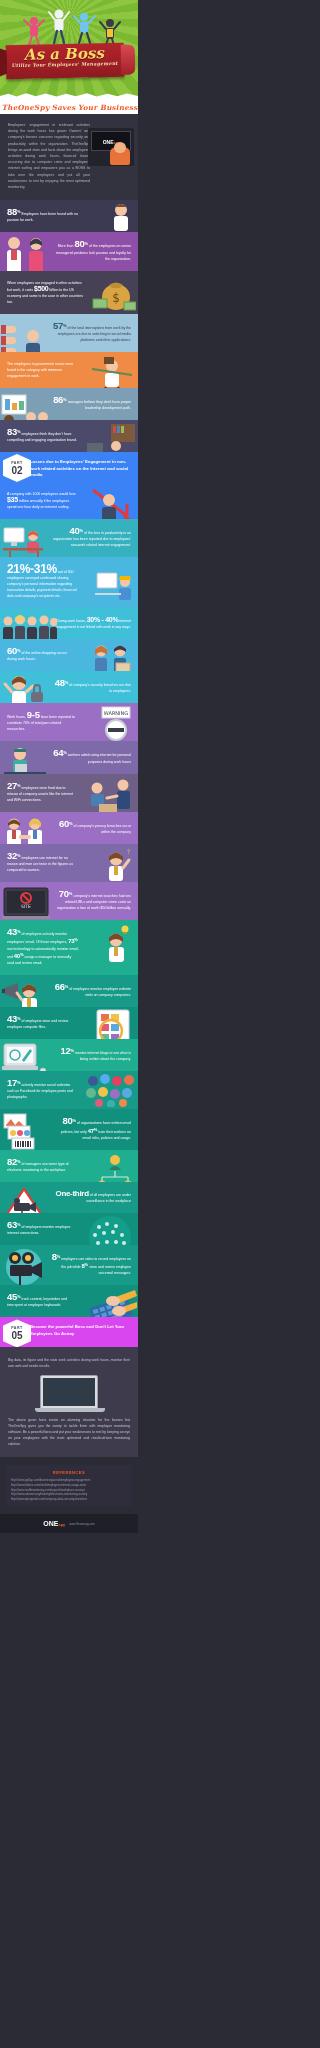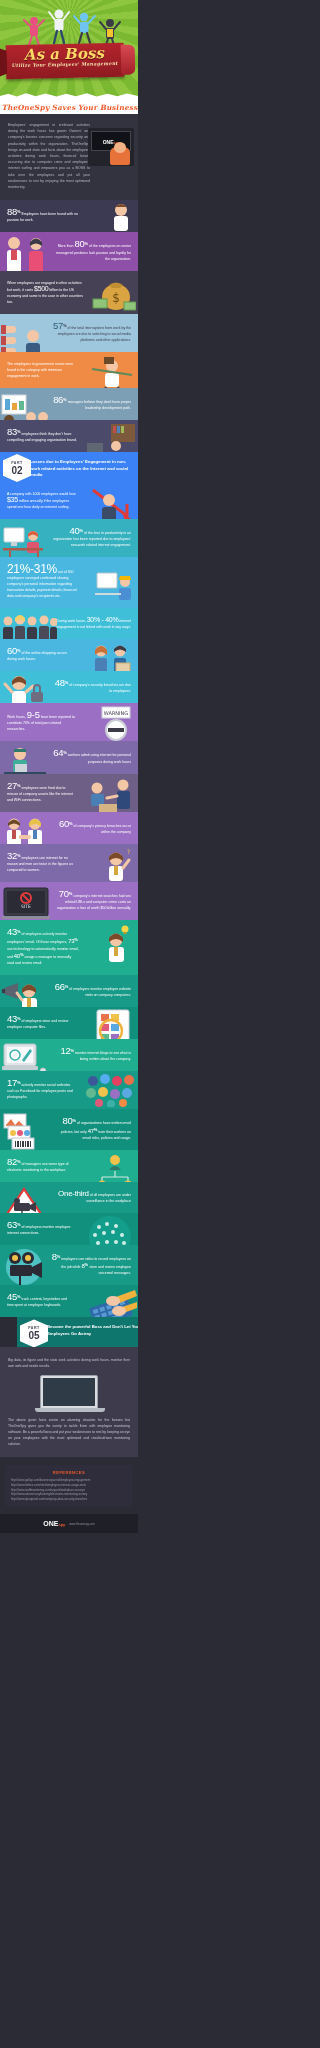--- a/index.html
+++ b/index.html
@@ -83,21 +83,21 @@
   .part-badge .pl{ font-size:3.6px; letter-spacing:.5px; margin-top:7px; font-weight:bold; }
   .part-badge .pn{ font-size:10px; font-weight:bold; line-height:11px; color:#3b3b48; }
   .part-title {
     position:absolute; left:30px; right:0; top:7px;
     font-size:4.3px; font-weight:bold; color:#fff; line-height:6.5px; padding-right:4px;
   }
 
   
   .row { position:relative; padding:9px 7px; }
   .stat { font-size:3.5px; line-height:6px; }
-  .big { font-size:9.5px; font-weight:normal; letter-spacing:-.3px; }
+  .big { font-size:9.5px; font-weight:bold; letter-spacing:-.3px; }
   .pct { font-size:4px; font-weight:bold; vertical-align:super; }
   .r { text-align:right; }
   .w60{ width:64%; }
   .w60.r{ margin-left:36%; }
 
   
   .fig{ position:absolute; }
 
   
   .bg-navy   { background:#3b3a52; }
@@ -110,21 +110,21 @@
   .bg-mint   { background:#3b82f6; }
   .bg-teal   { background:#36b1bf; }
   .bg-sky    { background:#49b7e0; }
   .bg-cyan   { background:#3fc0d8; }
   .bg-violet { background:#9b6fc4; }
   .bg-pviolet{ background:#7e6aa8; }
   .bg-plum   { background:#6e5f86; }
   .bg-green  { background:#1fae8f; }
   .bg-green2 { background:#179a88; }
   .bg-green3 { background:#12907e; }
-  .bg-brown  { background:#0f766e;margin-left:17px; }
+  .bg-brown  { background:#d946ef; }
 
   .txt-w{ color:#ffffff; }
   .txt-d{ color:#3d3d4c; }
   .acc-w{ color:#ffffff; }
 
   
   .closing { background:#3e3b4d; padding:10px 8px; }
   .closing p{ color:#c6c6d2; font-size:3.4px; line-height:6px; text-align:justify; }
   .laptop{ width:58px; height:34px; margin:6px auto 4px; background:#d9dde2; border-radius:2px 2px 0 0; border:1px solid #9aa1a8; position:relative; }
   .laptop .scr{ position:absolute; inset:2px; background:#2f3b47; }

